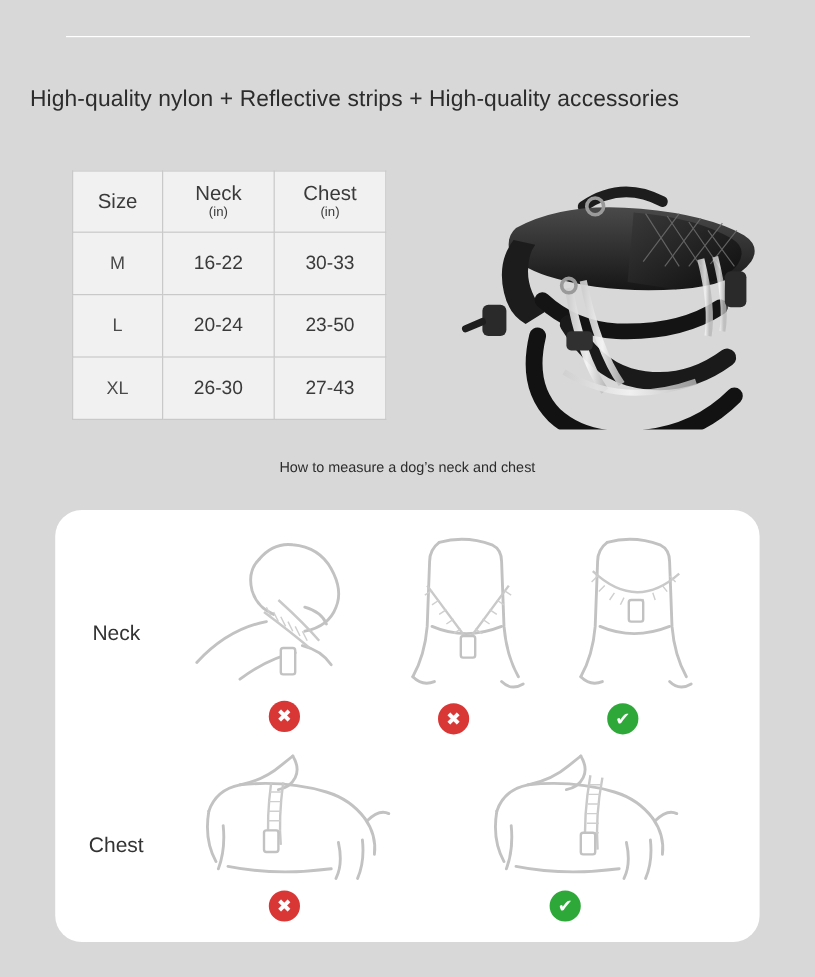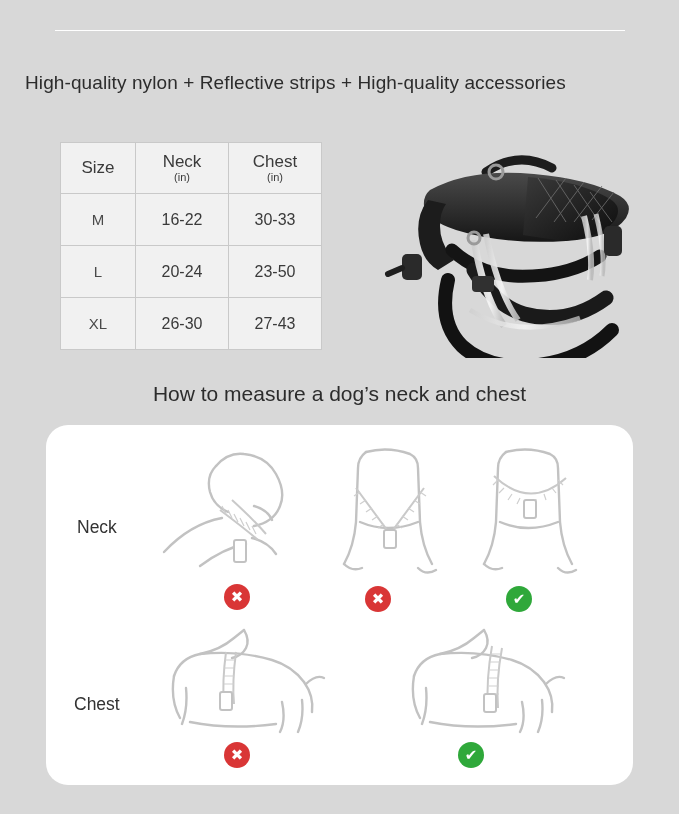--- a/index.html
+++ b/index.html
@@ -84,21 +84,21 @@
     height: 228px;
   }
 
   
   .measure-title {
     position: absolute;
     left: 0;
     top: 382px;
     width: 679px;
     text-align: center;
-    font-size: 21px;
+    font-size: 12px;
     color: #2c2c2c;
   }
   .measure-card {
     position: absolute;
     left: 46px;
     top: 425px;
     width: 587px;
     height: 360px;
     background: #ffffff;
     border-radius: 22px;

